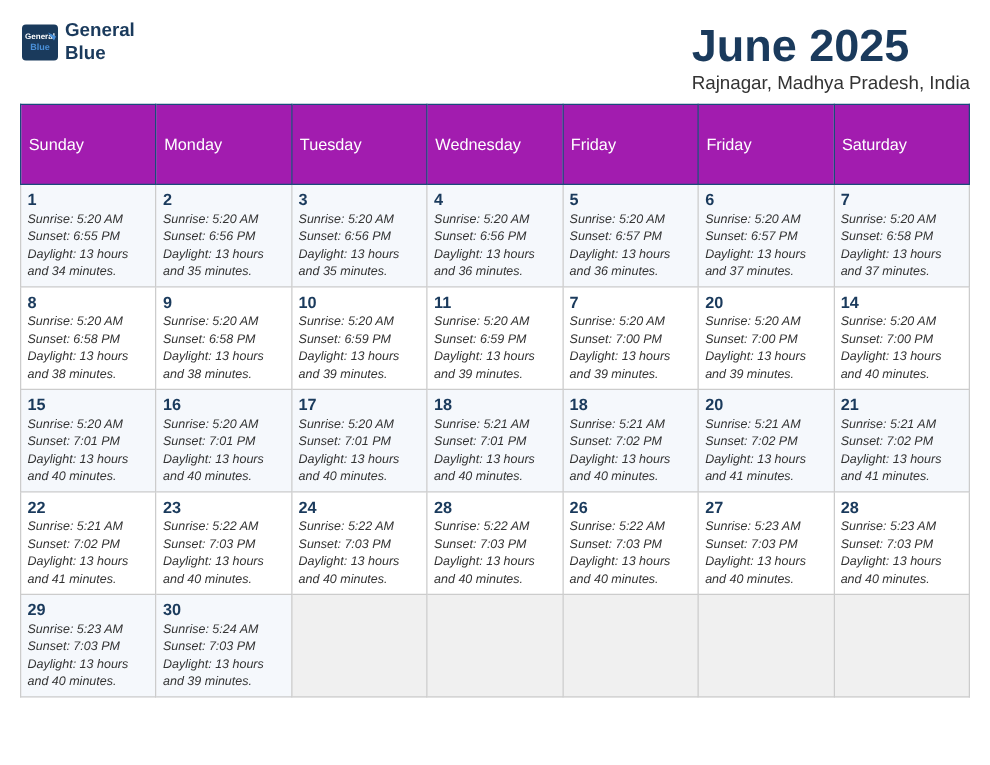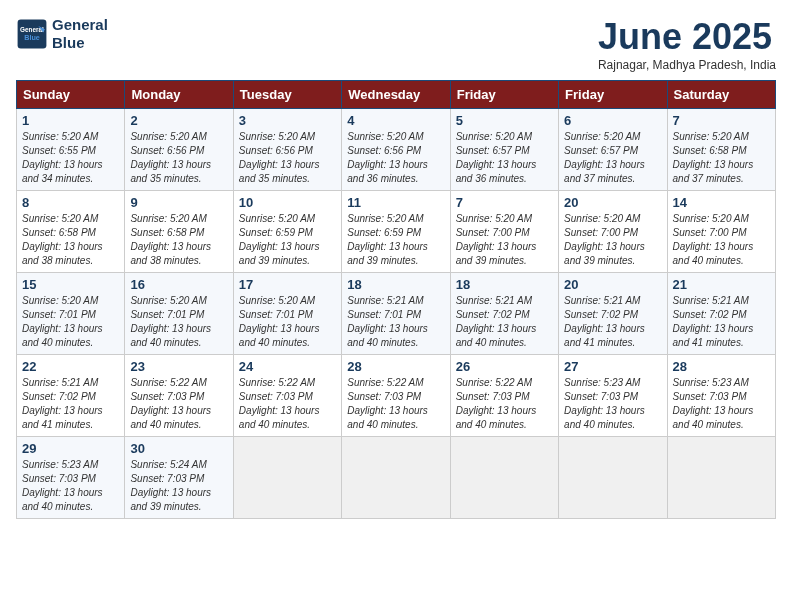--- a/index.html
+++ b/index.html
@@ -33,35 +33,35 @@
     }
     .title-block {
       text-align: left;
     }
     .calendar-title {
       font-size: 36px;
       font-weight: bold;
       color: #1a3a5c;
     }
     .calendar-subtitle {
-      font-size: 12px;
+      font-size: 15px;
       color: #333;
     }
     table {
       width: 100%;
       border-collapse: collapse;
       table-layout: fixed;
     }
     thead th {
-      background-color: #7f1d1d;
+      background-color: #a21caf;
       color: #fff;
       text-align: left;
-      padding: 6px 6px;
+      padding: 24px 6px;
       font-size: 13px;
-      font-weight: bold;
+      font-weight: normal;
       border: 1px solid #1a4a7a;
     }
     tbody td {
       vertical-align: top;
       border: 1px solid #ccc;
       padding: 4px 5px;
       font-size: 10.5px;
       color: #333;
       height: 80px;
       background: #fff;

